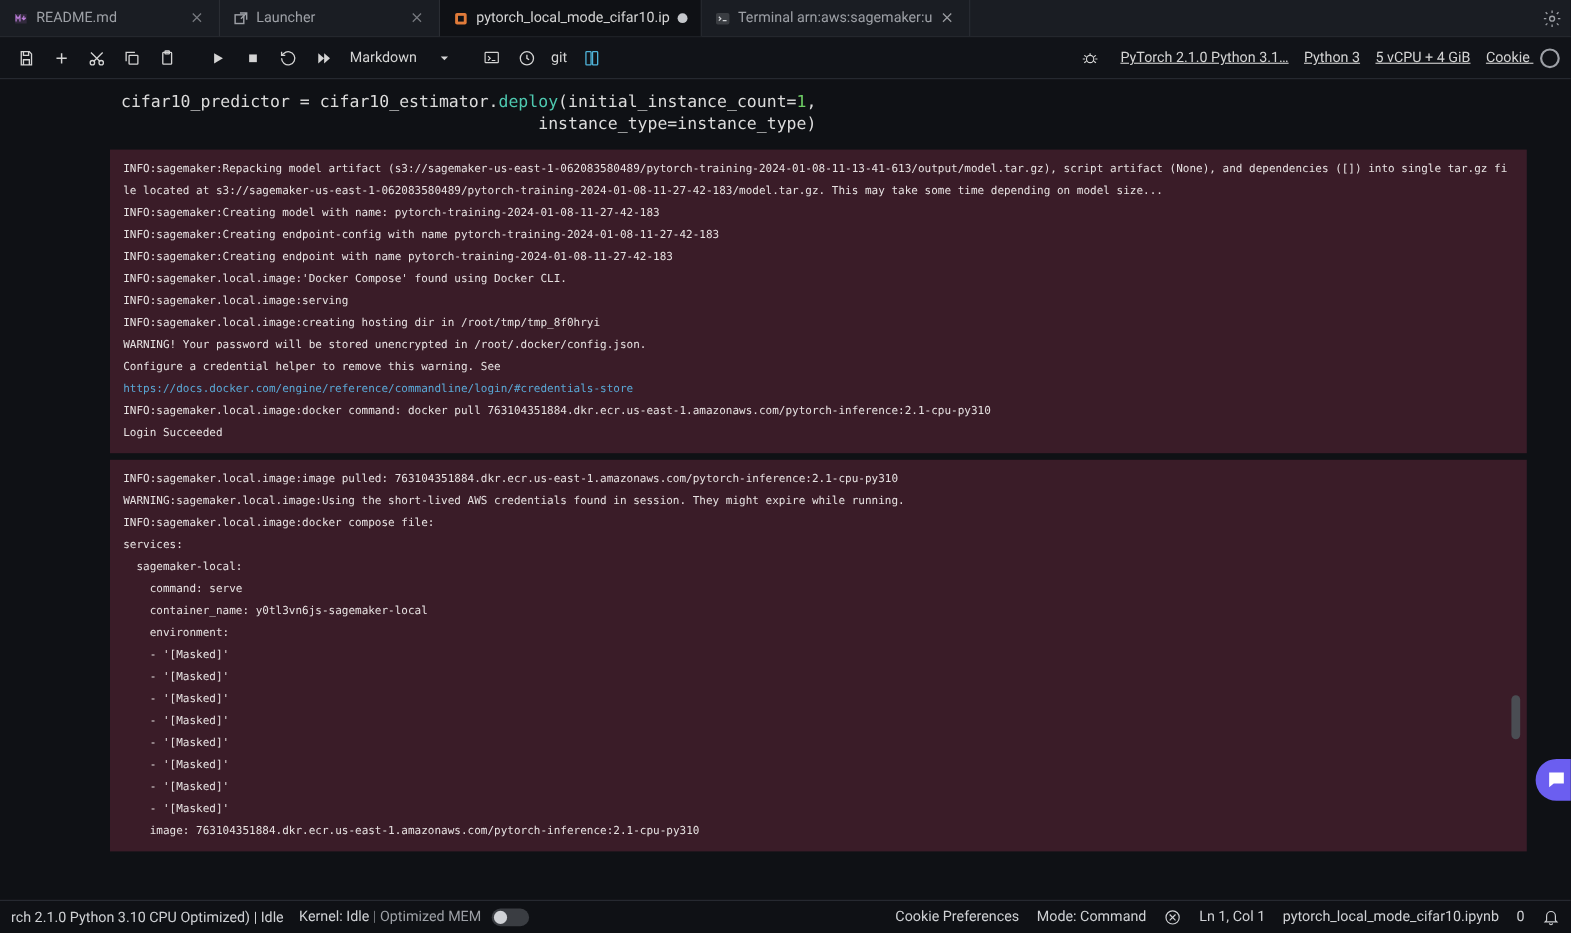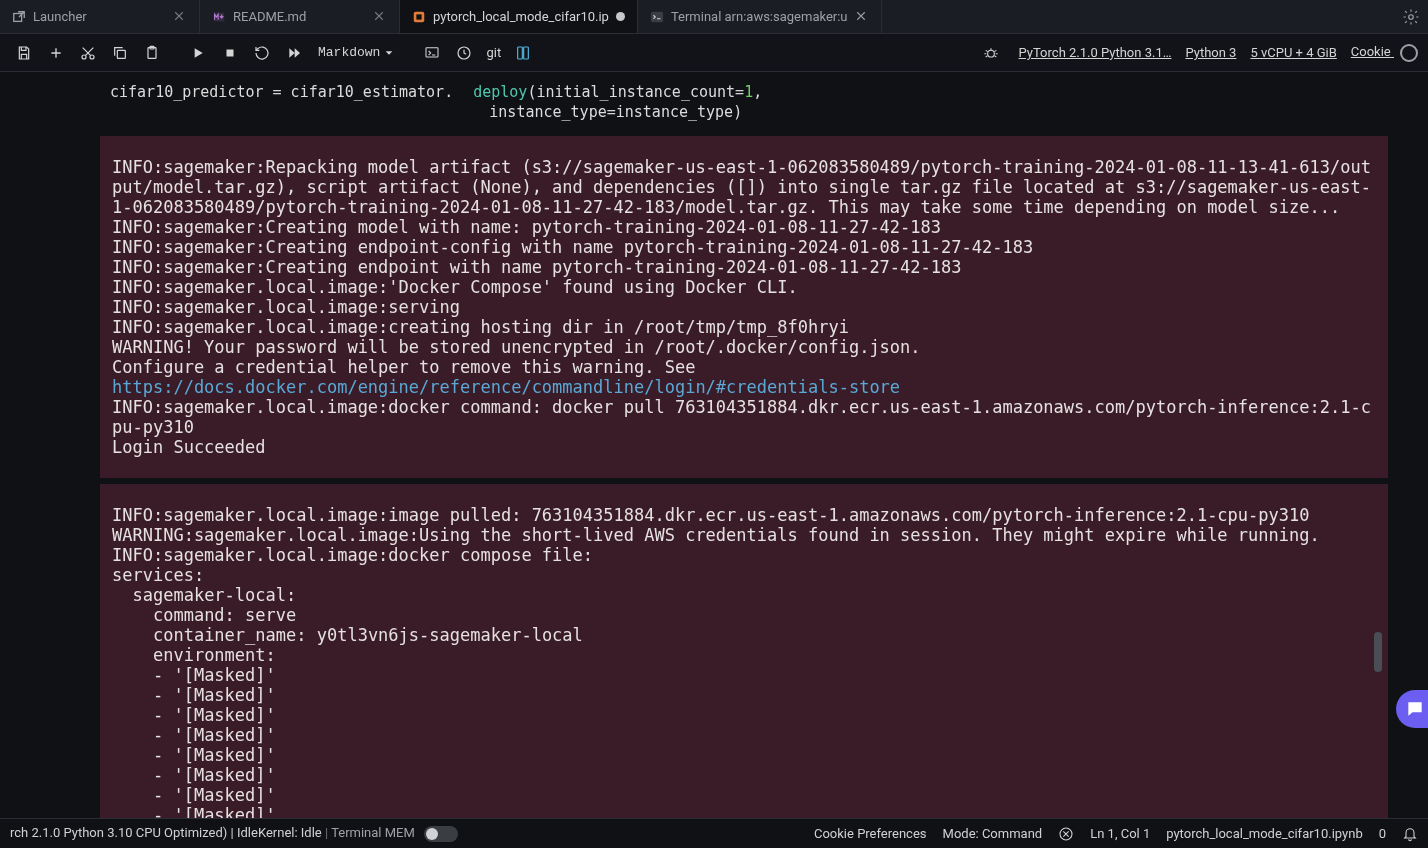--- a/index.html
+++ b/index.html
@@ -58,22 +58,22 @@
     display:flex;align-items:center;height:38px;
     padding:0 10px;gap:4px;background:var(--toolbar-bg);
     border-bottom:1px solid var(--border);
   }
   .tbtn{
     width:28px;height:28px;display:inline-flex;align-items:center;justify-content:center;
     color:var(--text);border-radius:4px;cursor:pointer;
   }
   .tsep{width:10px;}
   .cell-type{
-    display:flex;align-items:center;gap:4px;color:var(--text);
-    padding:0 6px;cursor:pointer;font-family:Liberation Mono, monospace;
+    display:flex;align-items:center;gap:20px;color:var(--text);
+    padding:0 6px;cursor:pointer;
   }
   .toolbar-right{margin-left:auto;display:flex;align-items:center;gap:14px;color:var(--muted);}
   .toolbar-right .seg{white-space:nowrap;}
   .toolbar-right .seg.bright{color:var(--text);text-decoration:underline;}
   .share-circle{
     width:18px;height:18px;border:2px solid var(--muted);border-radius:50%;display:inline-block;
     margin-left:6px;vertical-align:middle;
   }
   
   .notebook{
@@ -81,41 +81,41 @@
     overflow:hidden;
     padding:4px 40px 0 100px;
   }
   .cell-code{
     font-family:ui-monospace,Menlo,Consolas,monospace;
     font-size:15px;line-height:20px;
     white-space:pre;
     padding:6px 10px 14px;
     color:#dcdcdc;
   }
-  .tok-fn{color:var(--cyan);margin-left:20px;}
+  .tok-fn{color:var(--cyan);}
   .tok-op{color:#d4d4d4;}
   .tok-num{color:var(--green);}
   .cell-output{
     background:var(--out-bg);
     font-family:ui-monospace,Menlo,Consolas,monospace;
-    font-size:17px;line-height:20px;
+    font-size:10px;line-height:20px;
     white-space:pre-wrap;word-break:break-all;
-    padding:21px 12px;
+    padding:8px 12px;
     margin-bottom:6px;
     color:#e6e1e1;
   }
   .cell-output a{color:var(--link);text-decoration:none;}
   
   .statusbar{
     position:absolute;left:0;right:0;bottom:0;height:30px;
     background:var(--status-bg);border-top:1px solid var(--border);
     display:flex;align-items:center;color:#cfd1d4;font-size:13px;
     padding:0 10px;gap:18px;
   }
-  .statusbar .left{display:flex;align-items:flex-start;}
+  .statusbar .left{display:flex;align-items:flex-end;gap:14px;}
   .statusbar .right{margin-left:auto;display:flex;gap:16px;}
   .muted{color:var(--muted);}
   .toggle{
     width:34px;height:16px;background:#3a3d42;border-radius:10px;position:relative;display:inline-block;vertical-align:middle;
   }
   .toggle::after{content:"";position:absolute;left:2px;top:2px;width:12px;height:12px;border-radius:50%;background:#d0d2d6;}
   .bell{width:16px;height:16px;}
   
   .chat-fab{
     position:absolute;right:-6px;bottom:120px;width:38px;height:38px;
@@ -126,42 +126,42 @@
   .scroll-thumb{
     position:absolute;right:46px;top:560px;width:8px;height:40px;
     background:#4a4d53;border-radius:4px;
   }
   svg{display:block;}
 </style>
 </head>
 <body>
 
 <div class="tabbar">
+  <div class="tab">
+    <span class="ticon">
+      <svg viewBox="0 0 16 16" width="14" height="14">
+          <path fill="#b97cd6" d="M2 3h12v10H2z" opacity=".15"></path>
+          <path stroke="#b97cd6" stroke-width="1.3" fill="none" d="M3 11V5l2 3 2-3v6M11 5v4m-2-2l2 2 2-2"></path>
+        </svg>
+    </span>
+    <span class="tlabel">README.md</span>
+    <span class="tclose">
+      <svg viewBox="0 0 16 16" width="12" height="12" stroke="#9da0a6" stroke-width="1.5">
+          <path d="M3 3l10 10M13 3L3 13"></path>
+        </svg>
+    </span>
+  </div>
   <div class="tab">
     <span class="ticon">
       <svg viewBox="0 0 16 16" width="14" height="14" stroke="#9da0a6" fill="none" stroke-width="1.5">
           <rect x="2" y="4" width="9" height="9"></rect>
           <path d="M7 2h7v7M14 2l-6 6"></path>
         </svg>
     </span>
     <span class="tlabel">Launcher</span>
-    <span class="tclose">
-      <svg viewBox="0 0 16 16" width="12" height="12" stroke="#9da0a6" stroke-width="1.5">
-          <path d="M3 3l10 10M13 3L3 13"></path>
-        </svg>
-    </span>
-  </div>
-  <div class="tab">
-    <span class="ticon">
-      <svg viewBox="0 0 16 16" width="14" height="14">
-          <path fill="#b97cd6" d="M2 3h12v10H2z" opacity=".15"></path>
-          <path stroke="#b97cd6" stroke-width="1.3" fill="none" d="M3 11V5l2 3 2-3v6M11 5v4m-2-2l2 2 2-2"></path>
-        </svg>
-    </span>
-    <span class="tlabel">README.md</span>
     <span class="tclose">
       <svg viewBox="0 0 16 16" width="12" height="12" stroke="#9da0a6" stroke-width="1.5">
           <path d="M3 3l10 10M13 3L3 13"></path>
         </svg>
     </span>
   </div>
   <div class="tab active">
     <span class="ticon">
       <svg viewBox="0 0 16 16" width="14" height="14">
           <rect x="2" y="2" width="12" height="12" rx="2" fill="#e07b3a"></rect>
@@ -336,21 +336,21 @@
       <path d="M4 4h16v12H9l-5 4z"></path>
     </svg>
 </div>
 
 <div class="statusbar">
   <div class="left">
     <span>rch 2.1.0 Python 3.10 CPU Optimized) | Idle</span>
     <span>
       <span>Kernel: Idle</span>
       <span style="color:#6d7076"> | </span>
-      <span class="muted">Terminal MEM</span>
+      <span class="muted">Optimized MEM</span>
       <span class="toggle" style="margin-left:6px;"></span>
     </span>
   </div>
   <div class="right">
     <span>Cookie Preferences</span>
     <span>Mode: Command</span>
     <span>
       <svg viewBox="0 0 24 24" width="16" height="16" fill="none" stroke="#cfd1d4" stroke-width="1.6">
           <circle cx="12" cy="12" r="9"></circle>
           <path d="M8 8l8 8M16 8l-8 8"></path>

